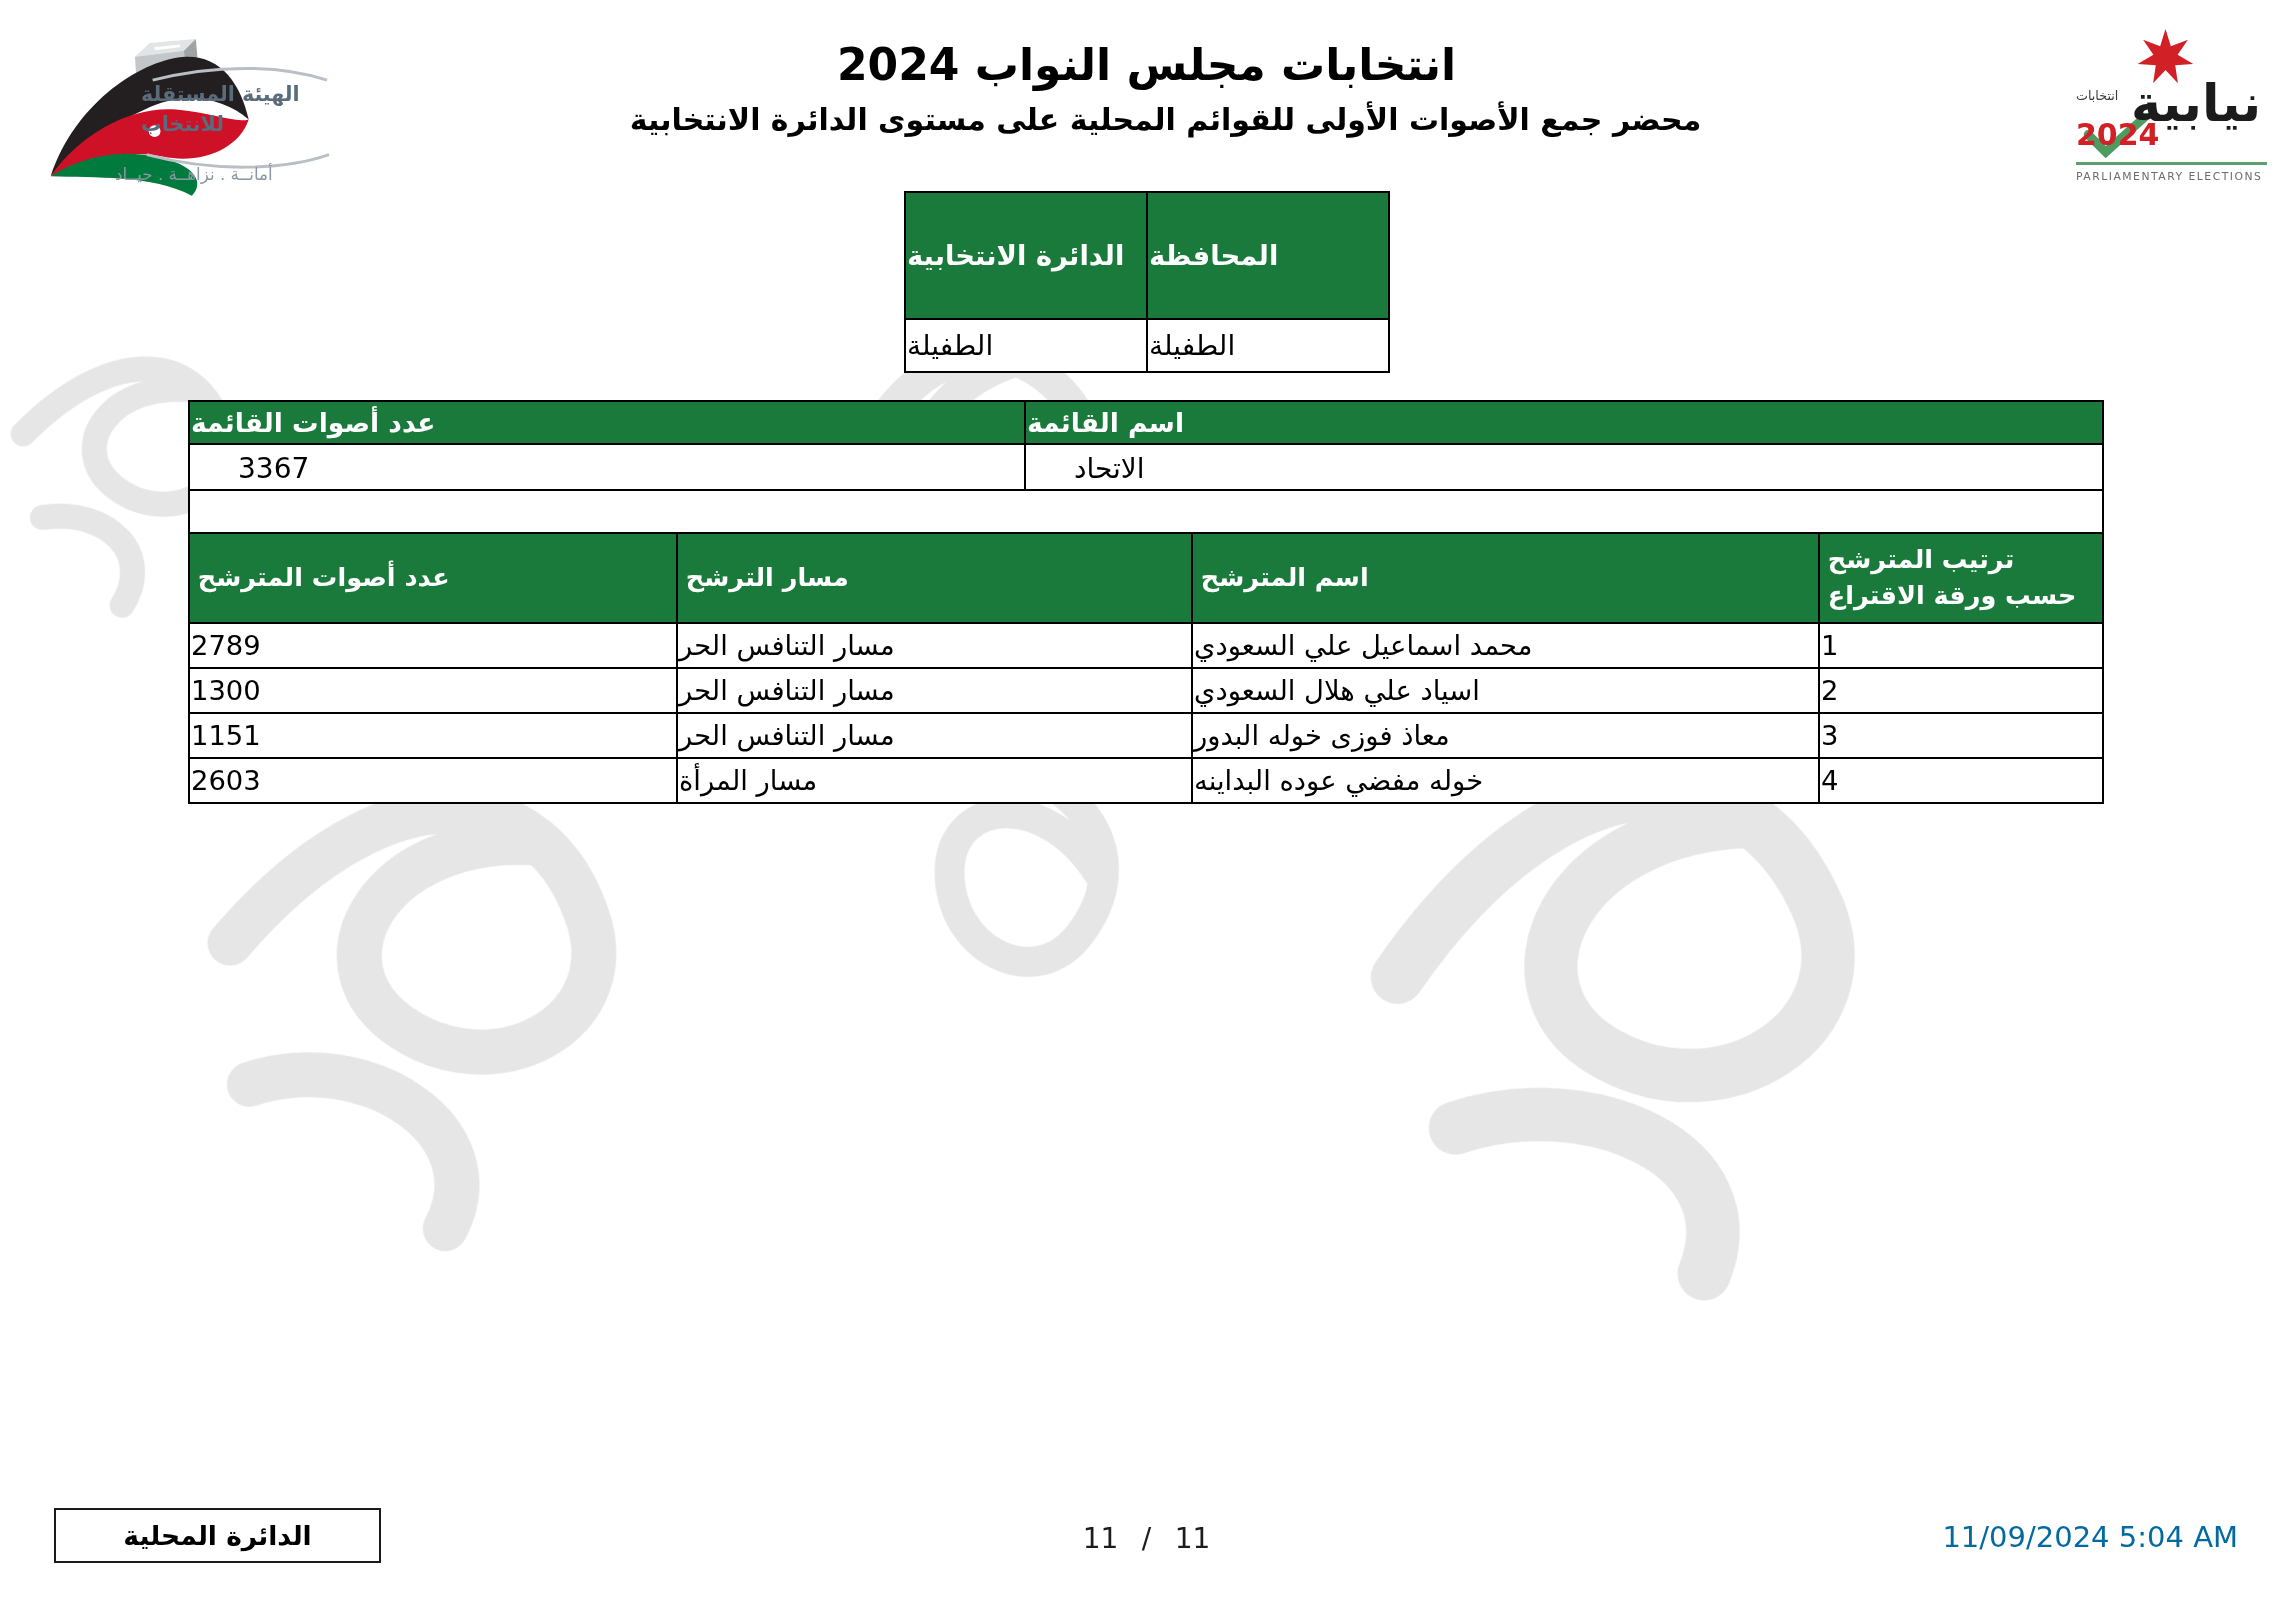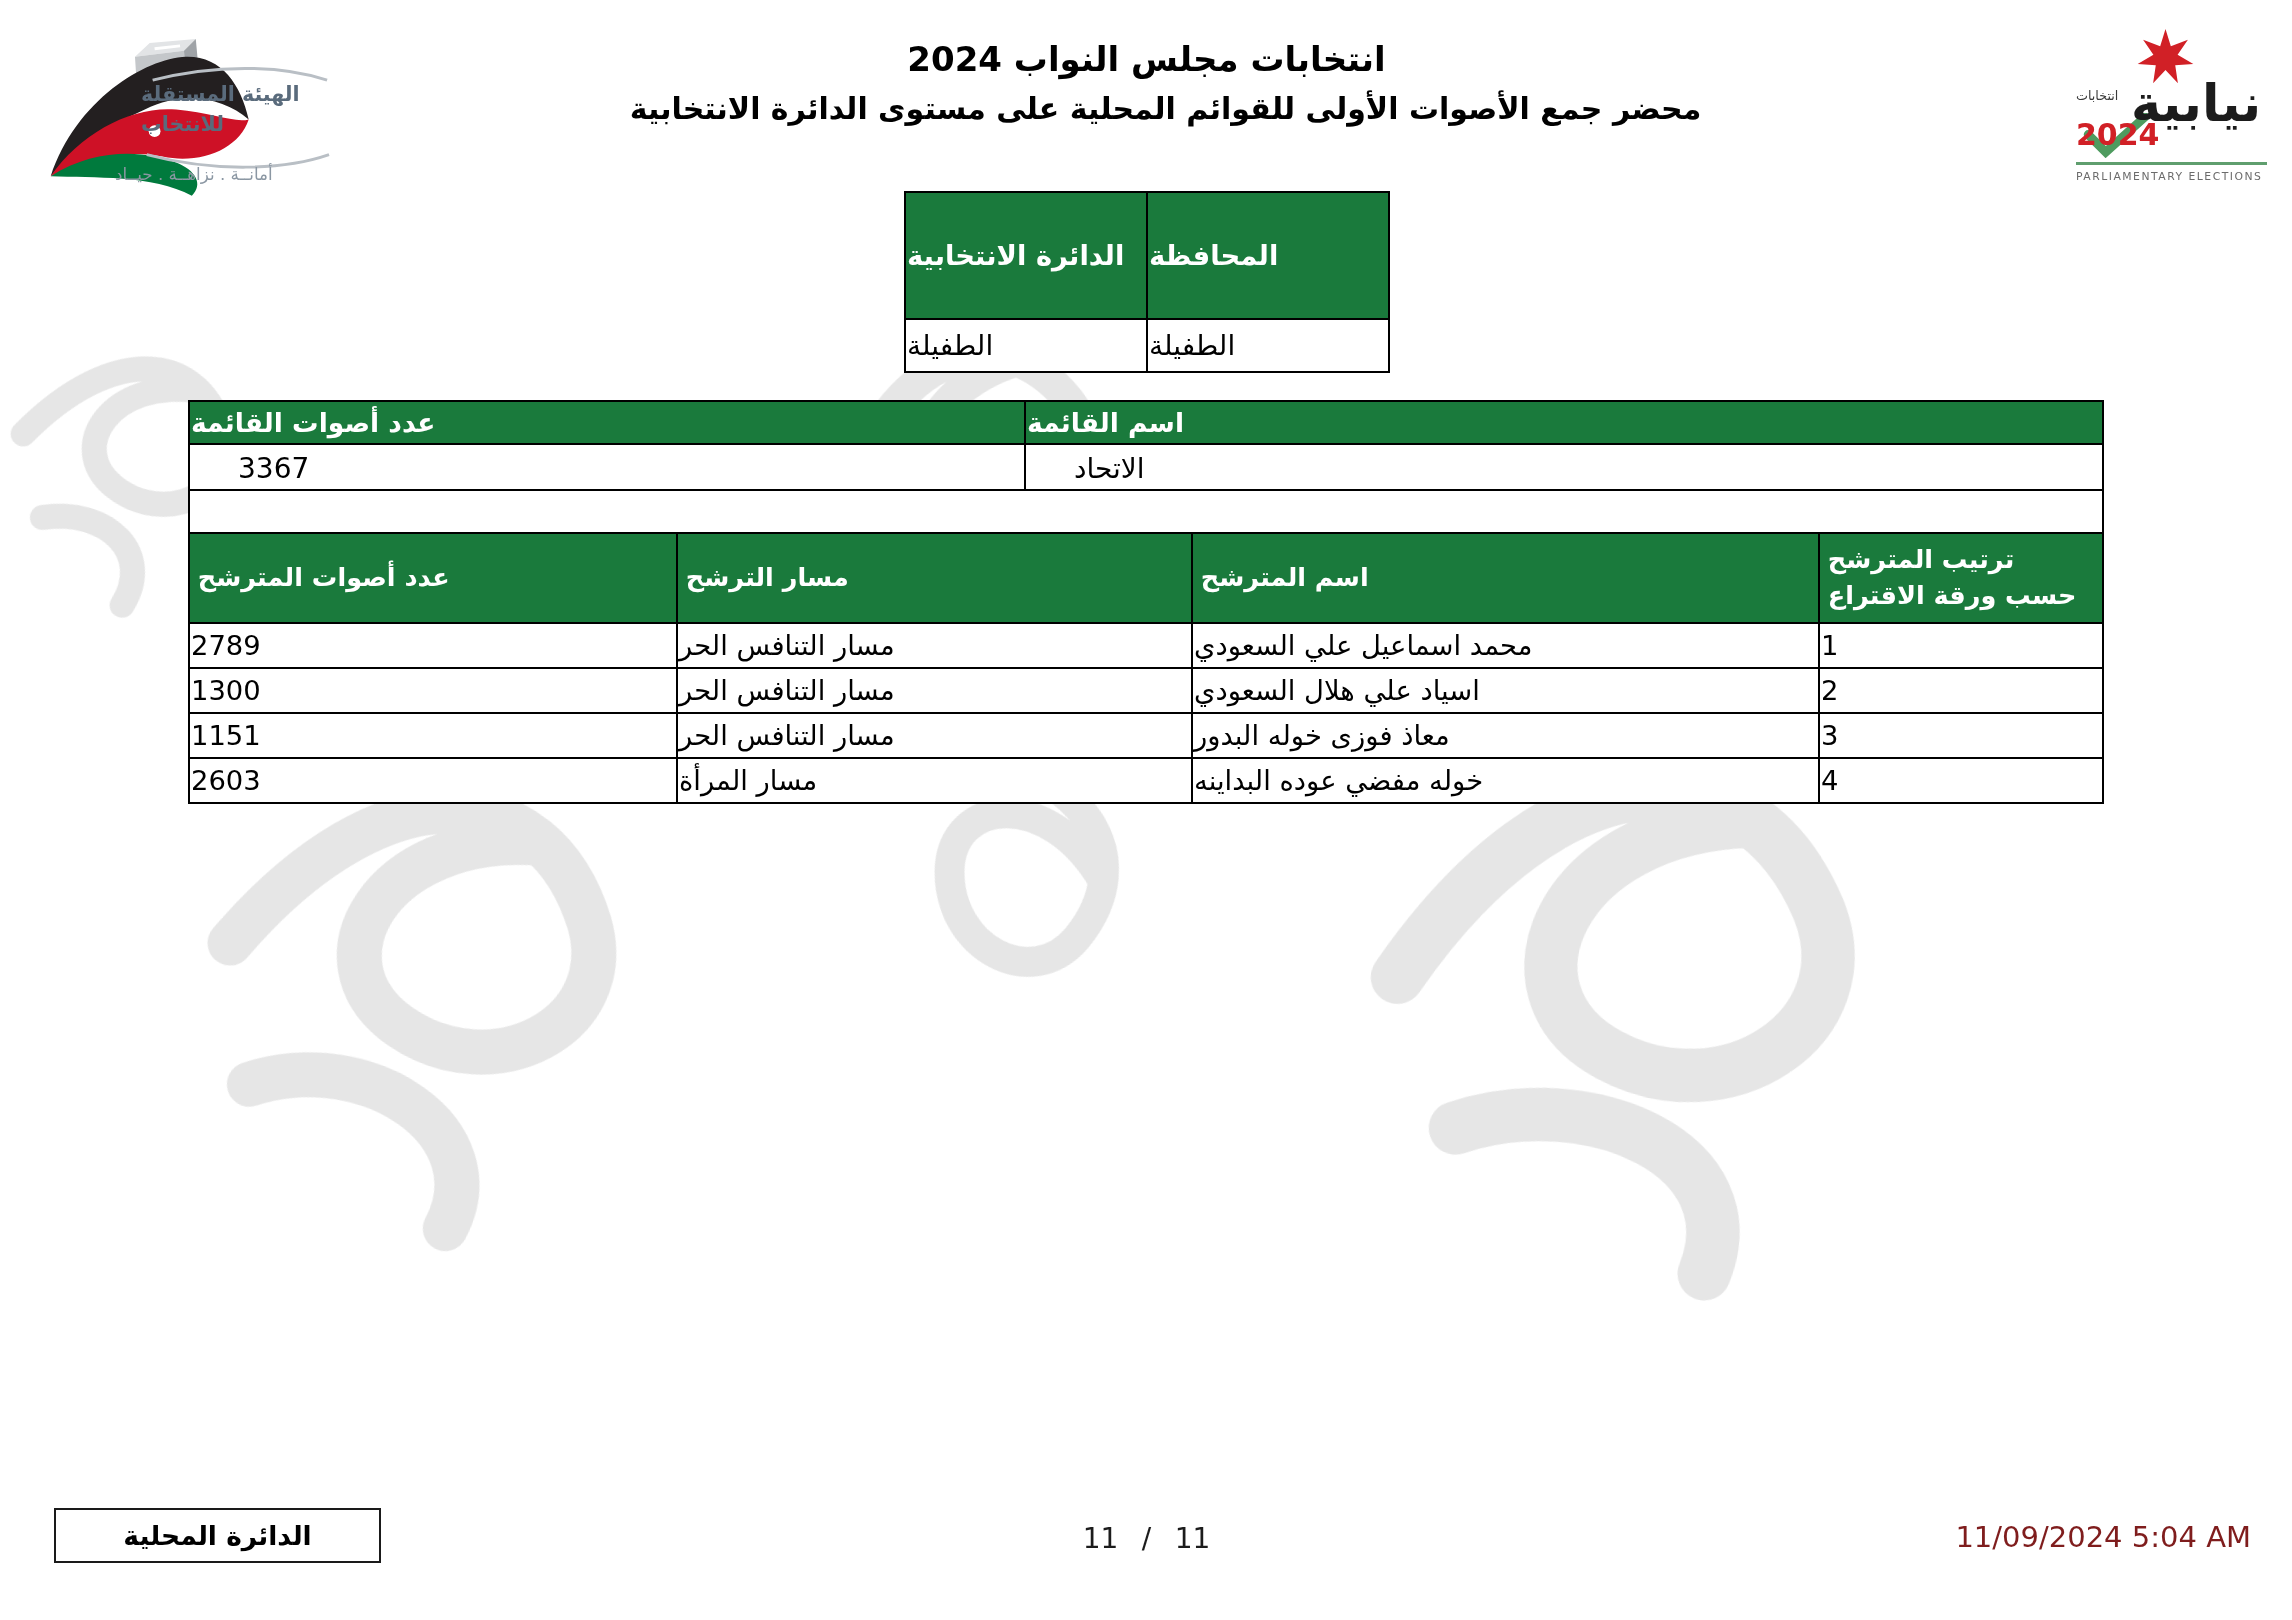--- a/index.html
+++ b/index.html
@@ -5,21 +5,21 @@
   html,body { margin:0; padding:0; background:#ffffff; }
   .page {
     position:relative; width:2293px; height:1620px; background:#fff;
     font-family:"DejaVu Sans", sans-serif; overflow:hidden; color:#000;
   }
   .wm { position:absolute; inset:0; z-index:0; pointer-events:none; }
   .content { position:absolute; inset:0; z-index:1; }
 
   
   .titles { position:absolute; top:39px; left:0; width:100%; text-align:center; }
-  .title   { font-size:34px; font-weight:bold; }
+  .title   { font-size:44px; font-weight:bold; }
   .subtitle{ font-size:30px; font-weight:bold; margin-top:11.8px;padding-left:38px; }
 
   
   .iec-logo { position:absolute; left:37px; top:29px; width:294px; height:169px; }
   .iec-name { position:absolute; right:3.9px; top:51px; width:186px; text-align:left;
               color:#5a6b7c; font-weight:bold; font-size:20.6px; line-height:1.45; }
   .iec-tagline { position:absolute; left:19.6px; right:0; top:135px; text-align:center;
                  color:#8b97a3; font-size:16.7px; }
 
   
@@ -52,21 +52,21 @@
   .cand-table td { height:41px; font-size:27.4px; background:#fff; }
   .num { font-size:28px; }
 
   
   .footer-box { position:absolute; left:54px; top:1508px; width:323px; height:51px;
                 border:2.9px solid #1a1a1a; display:flex; align-items:center; justify-content:center;
                 font-weight:bold; font-size:26.5px; background:#fff; }
   .page-num  { position:absolute; top:1522px; left:50%; transform:translateX(-50%);
                font-size:28px; color:#1c1c1c; }
   .page-num .sep { margin:0 23.5px; }
-  .timestamp { position:absolute; top:1520px; right:42px; font-size:29px; color:#7f1d1d; }
+  .timestamp { position:absolute; top:1520px; right:55px; font-size:29px; color:#0369a1; }
 </style>
 </head>
 <body>
 
 <div class="page">
 
   <svg class="wm" viewBox="0 0 2339 1653" xmlns="http://www.w3.org/2000/svg">
     <g fill="none" stroke="#e0e0e0" stroke-width="34" stroke-linecap="round" opacity="0.8">
       <g transform="translate(70,300) rotate(18) scale(0.75)">
         <path d="M0,200 C80,40 200,20 260,120 C300,190 220,260 140,230 C60,200 90,90 210,70"></path>

